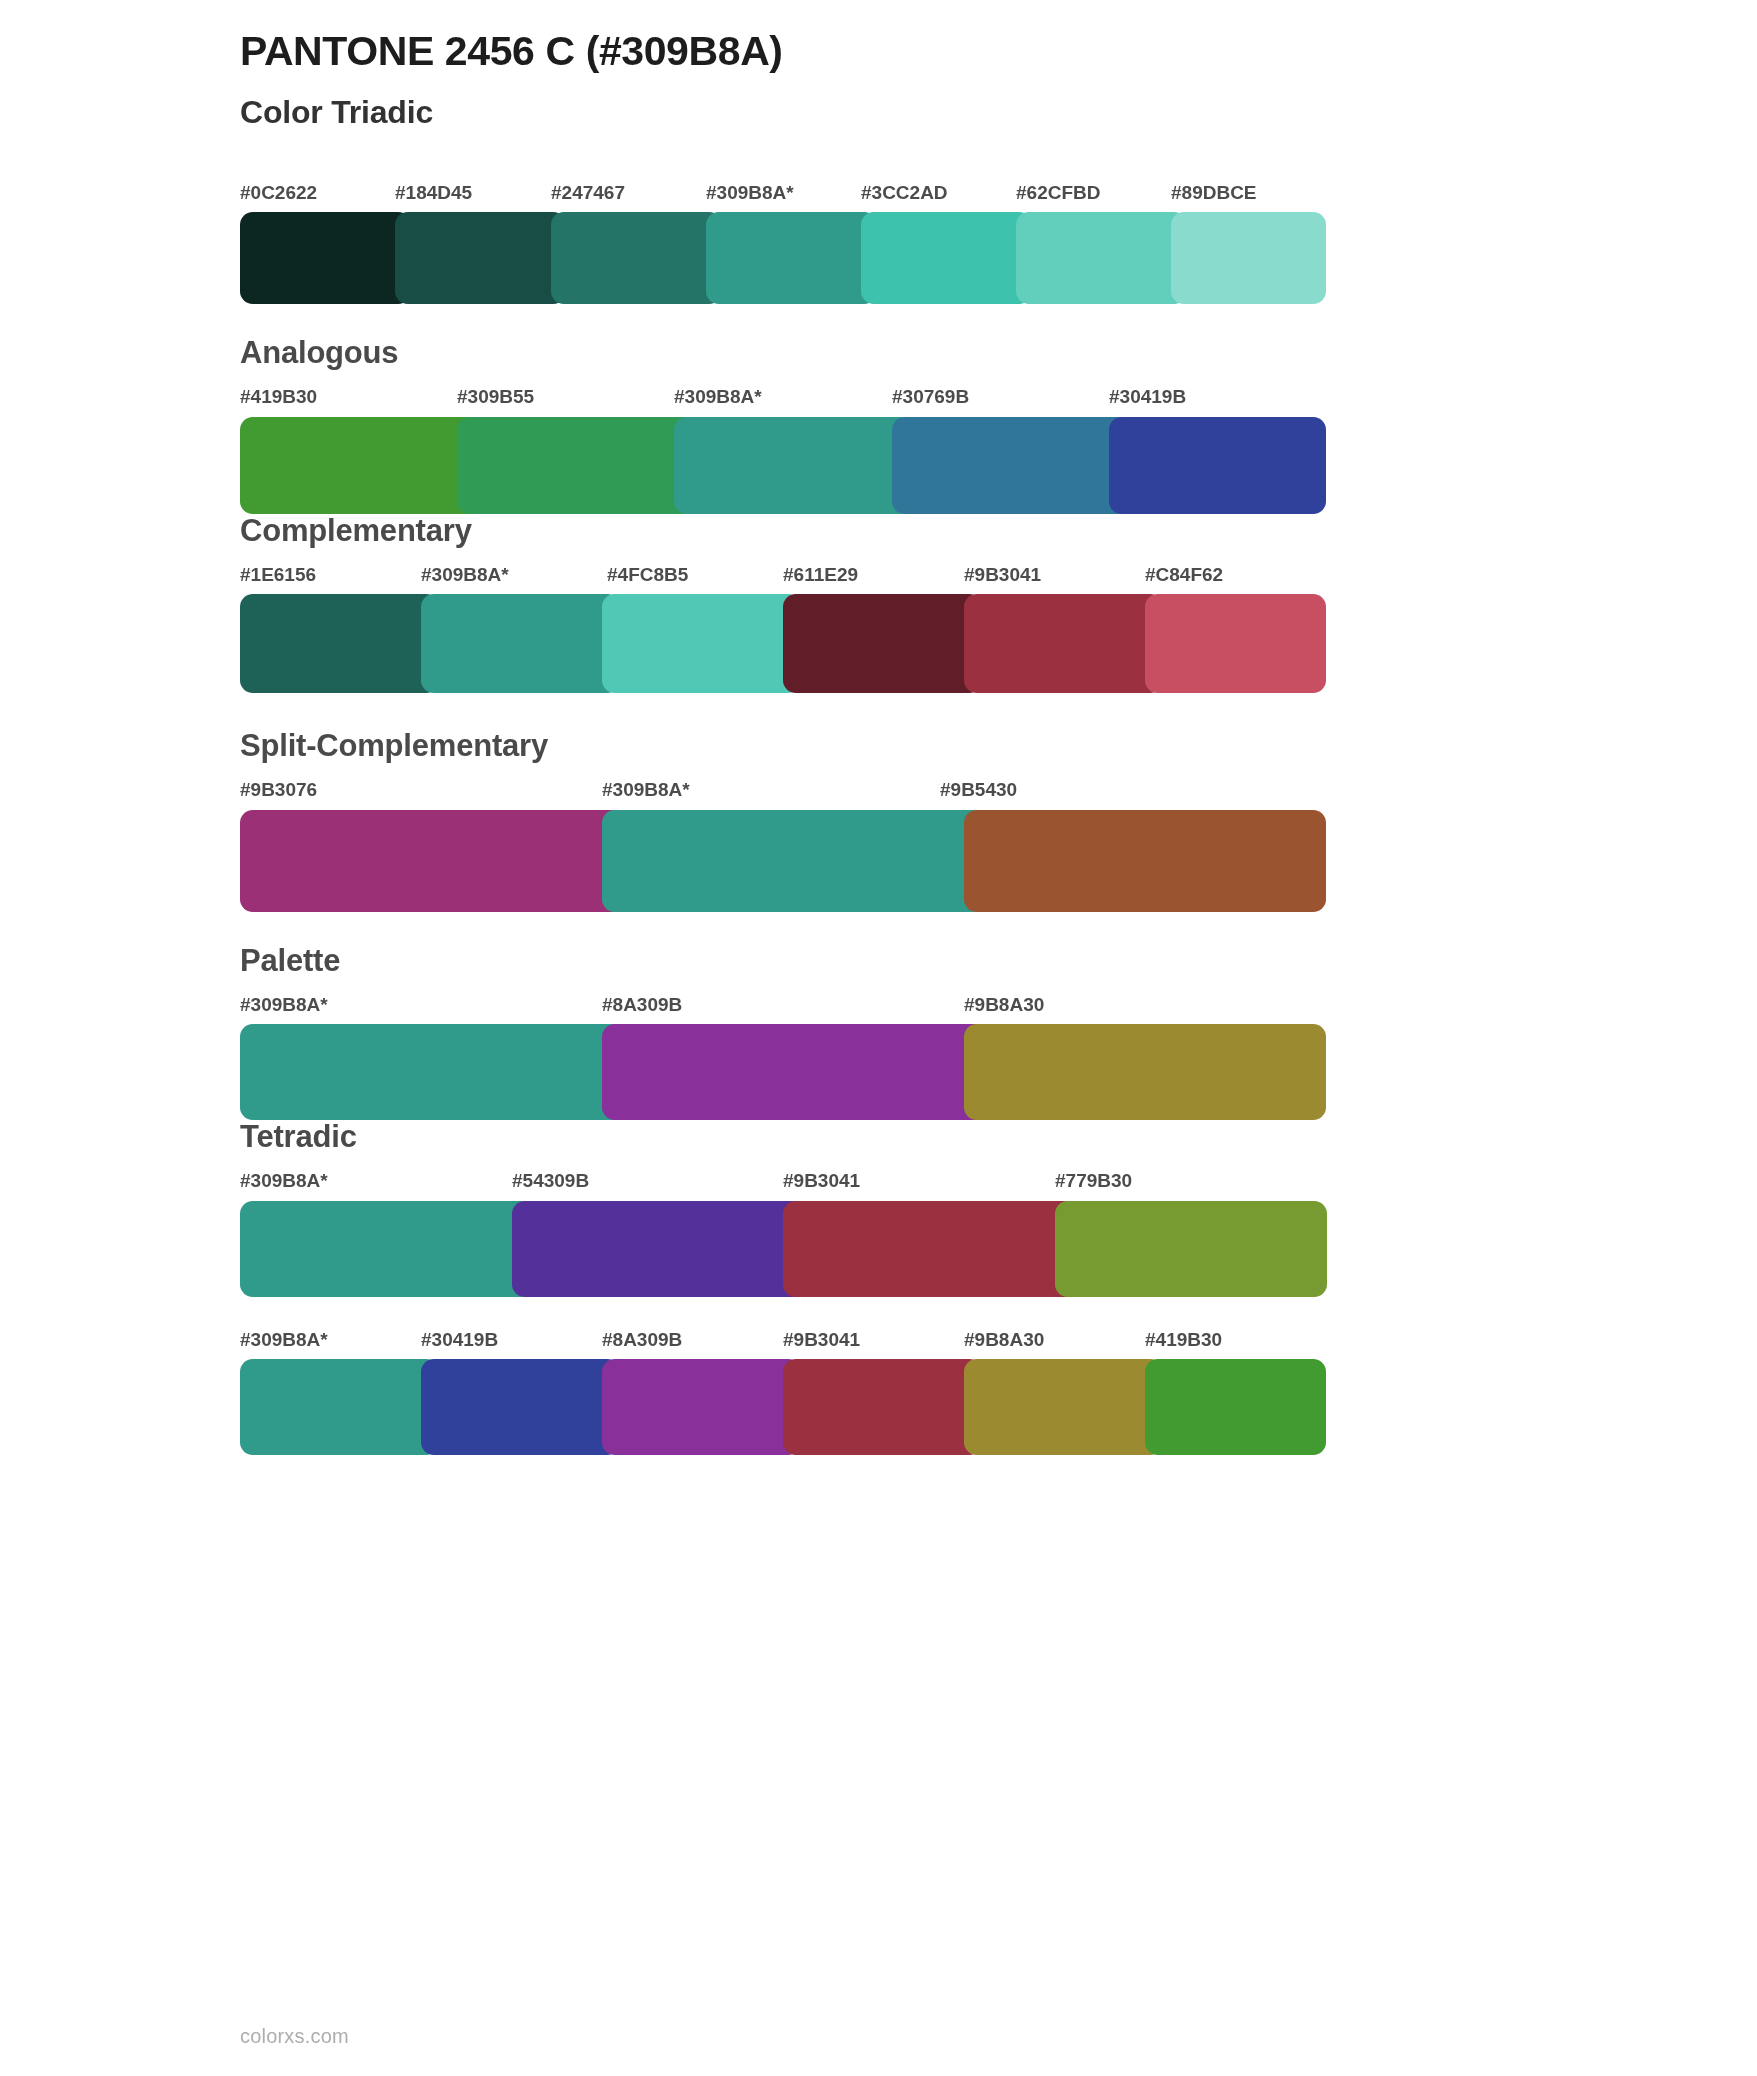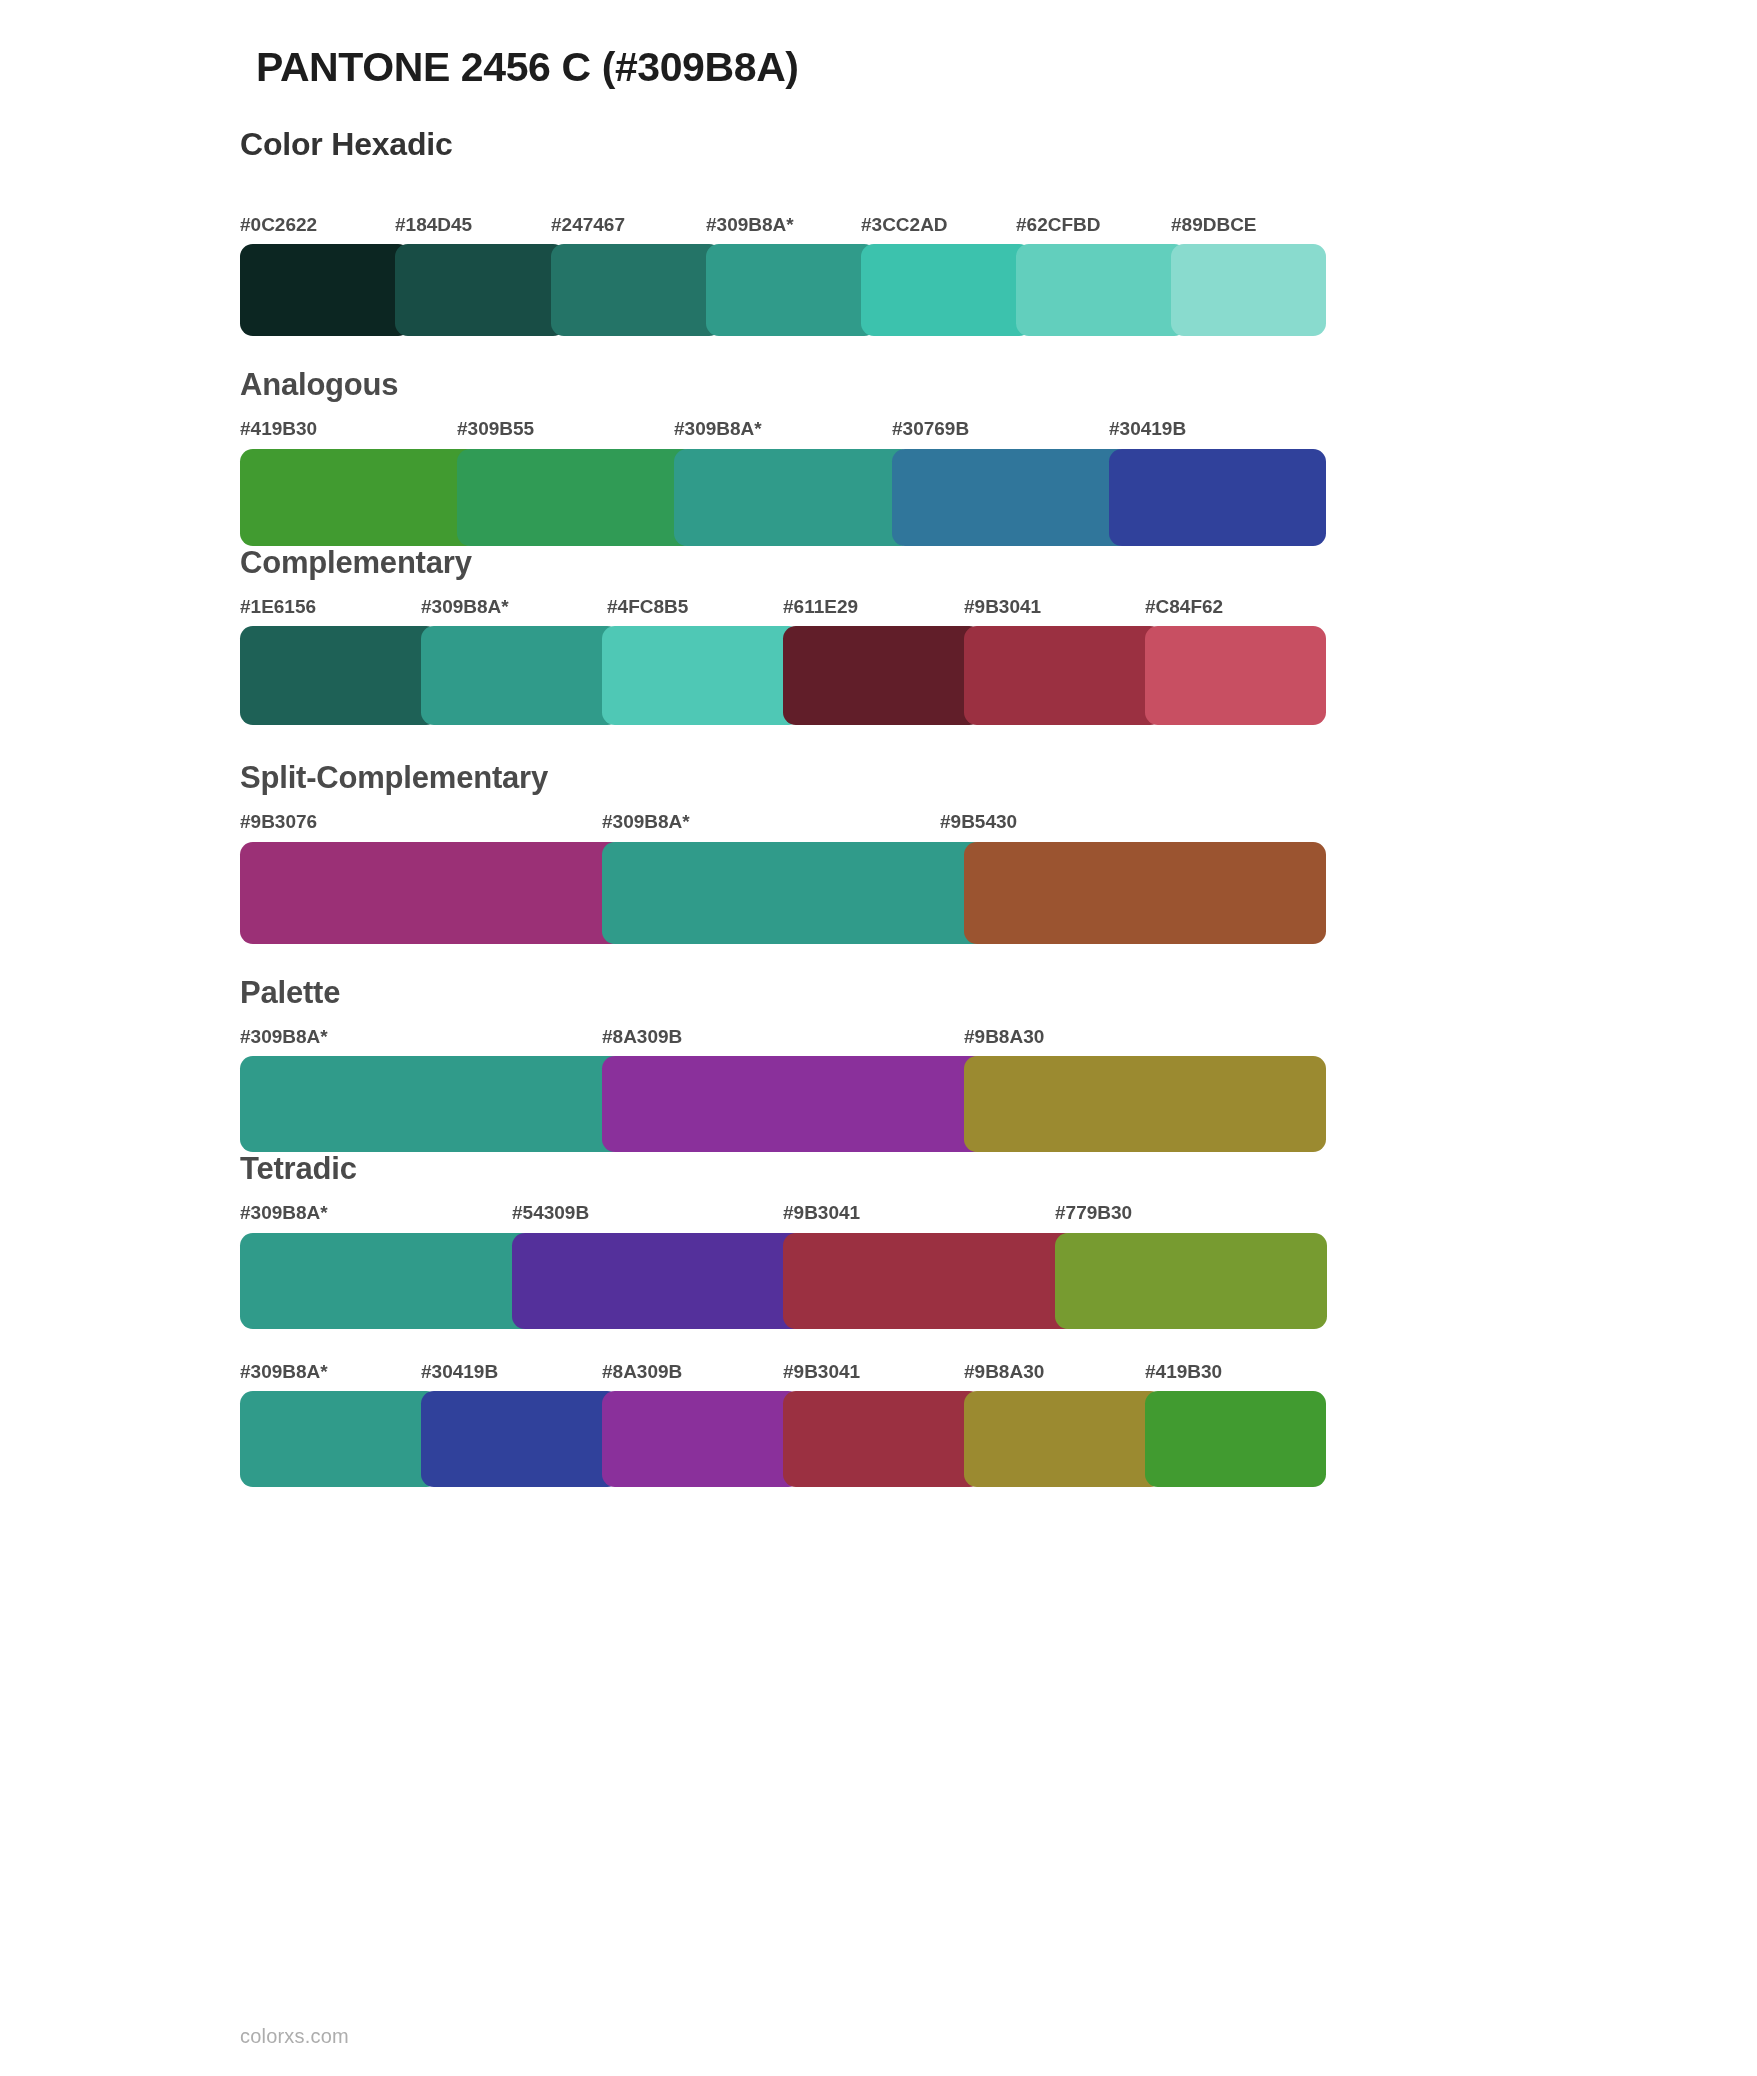--- a/index.html
+++ b/index.html
@@ -21,21 +21,21 @@
     box-sizing: border-box;
     padding-left: 240px;
     padding-top: 21px;
   }
   .page-title {
     font-size: 41px;
     font-weight: 700;
     color: #1d1d1d;
     letter-spacing: -0.4px;
     line-height: 1.18;
-    margin: 16px;
+    margin: 0;
     padding-top: 6.4px;
   }
   .page-subtitle {
     font-size: 32px;
     font-weight: 700;
     color: #333333;
     letter-spacing: -0.2px;
     line-height: 1.2;
     margin: 0;
     padding-top: 17.6px;
@@ -87,21 +87,21 @@
     letter-spacing: 0.2px;
   }
 </style>
 </head>
 <body>
 
 <div class="page">
 
   <h1 class="page-title">PANTONE 2456 C (#309B8A)</h1>
 
-  <h2 class="page-subtitle">Color Hexadic</h2>
+  <h2 class="page-subtitle">Color Triadic</h2>
 
   <div class="sections">
       <div class="section">
         <div class="swatch-labels">
           <span class="swatch-label" style="left: 0px;">#0C2622</span>
           <span class="swatch-label" style="left: 155px;">#184D45</span>
           <span class="swatch-label" style="left: 311px;">#247467</span>
           <span class="swatch-label" style="left: 466px;">#309B8A*</span>
           <span class="swatch-label" style="left: 621px;">#3CC2AD</span>
           <span class="swatch-label" style="left: 776px;">#62CFBD</span>

